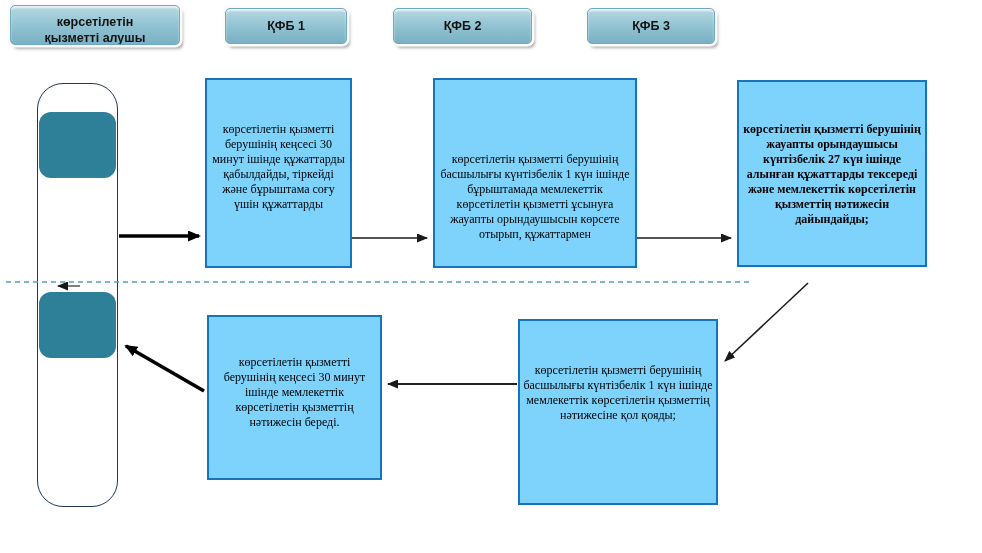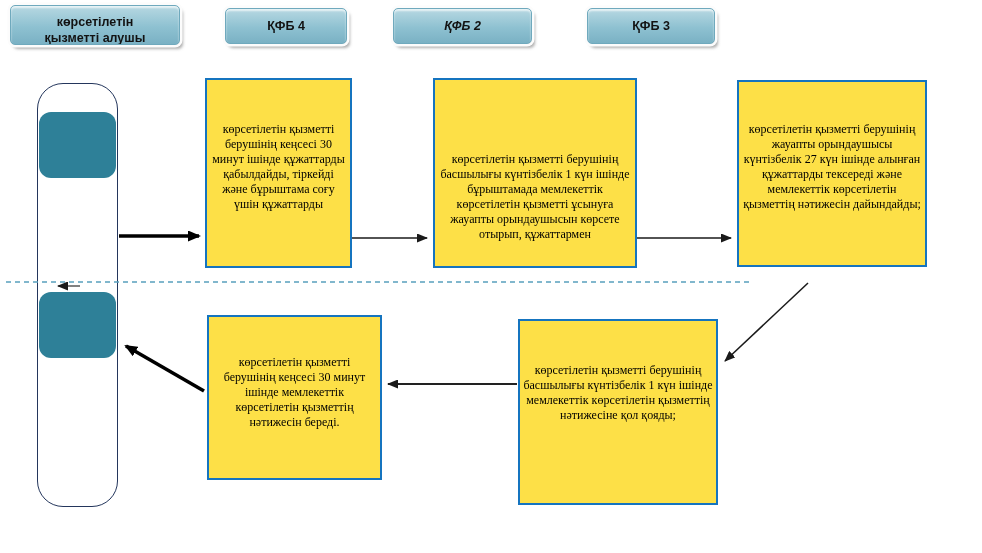--- a/index.html
+++ b/index.html
@@ -12,63 +12,63 @@
     position:absolute;box-sizing:border-box;border-radius:5px;
     background:linear-gradient(180deg,#b7d8e2 0%,var(--header-fill,#8ec1d1) 55%,#7ab1c4 100%);
     border:1px solid #6fa9bd;
     box-shadow:0 0 0 2.5px #fcfcfc, 3px 4px 3px rgba(110,110,110,.55), inset 0 2px 2px rgba(255,255,255,.7);
     font-family:"Liberation Sans",sans-serif;font-weight:bold;font-size:12.5px;color:#121212;
     text-align:center;
   }
   .hdr-center{display:flex;align-items:center;justify-content:center;}
   #hdr-recipient{left:10px;top:5px;width:170px;height:40px;overflow:hidden;padding-top:8px;line-height:16px;}
   #hdr-kfb1{left:225px;top:8px;width:122px;height:36px;}
-  #hdr-kfb2{left:393px;top:8px;width:139px;height:36px;font-style:italic;}
+  #hdr-kfb2{left:393px;top:8px;width:139px;height:36px;}
   #hdr-kfb3{left:587px;top:8px;width:128px;height:36px;}
   
   .lane{
     position:absolute;left:37px;top:83px;width:81px;height:424px;box-sizing:border-box;
     border:1.4px solid var(--lane-border,#24365c);border-radius:26px;background:#fff;
   }
   .teal{
     position:absolute;left:39px;width:77px;height:66px;border-radius:12px;
     background:var(--teal-block,#2e8098);
   }
   #teal1{top:112px;} #teal2{top:292px;}
   
   .pbox{
-    position:absolute;box-sizing:border-box;background:#fde047;
+    position:absolute;box-sizing:border-box;background:#7dd3fc;
     border:2.6px solid var(--process-border,#1574bf);
     overflow:hidden;text-align:center;font-size:12px;line-height:15px;
   }
   .pbox .txt{padding:0 3px;}
   #box1{left:205px;top:78px;width:147px;height:190px;} #box1 .txt{padding-top:42px;}
   #box2{left:433px;top:78px;width:204px;height:190px;} #box2 .txt{padding-top:72px;}
-  #box3{left:737px;top:80px;width:190px;height:187px;} #box3 .txt{padding-top:40px;padding-left:4px;padding-right:4px;}
+  #box3{left:737px;top:80px;width:190px;height:187px;} #box3 .txt{padding-top:40px;padding-left:4px;padding-right:4px;font-weight:bold;}
   #box4{left:518px;top:319px;width:200px;height:186px;} #box4 .txt{padding-top:42px;}
   #box5{left:207px;top:315px;width:175px;height:165px;} #box5 .txt{padding-top:38px;}
   
   svg.overlay{position:absolute;left:0;top:0;pointer-events:none;}
   .thin{stroke:#1a1a1a;stroke-width:1.5;fill:none;}
   .med{stroke:#222;stroke-width:2;fill:none;}
   .thick{stroke:#000;stroke-width:3.6;fill:none;}
   .hair{stroke:#1a1a1a;stroke-width:1.1;fill:none;}
   .dash{stroke:var(--dashed-line,#58a0bd);stroke-width:1.3;stroke-dasharray:5 4;fill:none;}
 </style>
 </head>
 <body>
 
 <div class="canvas">
 
   <div class="hdr" id="hdr-recipient">
     <div>көрсетілетін</div>
     <div>қызметті алушы</div>
   </div>
   <div class="hdr hdr-center" id="hdr-kfb1">
-    <span>ҚФБ 4</span>
+    <span>ҚФБ 1</span>
   </div>
   <div class="hdr hdr-center" id="hdr-kfb2">
     <span>ҚФБ 2</span>
   </div>
   <div class="hdr hdr-center" id="hdr-kfb3">
     <span>ҚФБ 3</span>
   </div>
 
   <div class="lane"></div>
   <div class="teal" id="teal1"></div>

